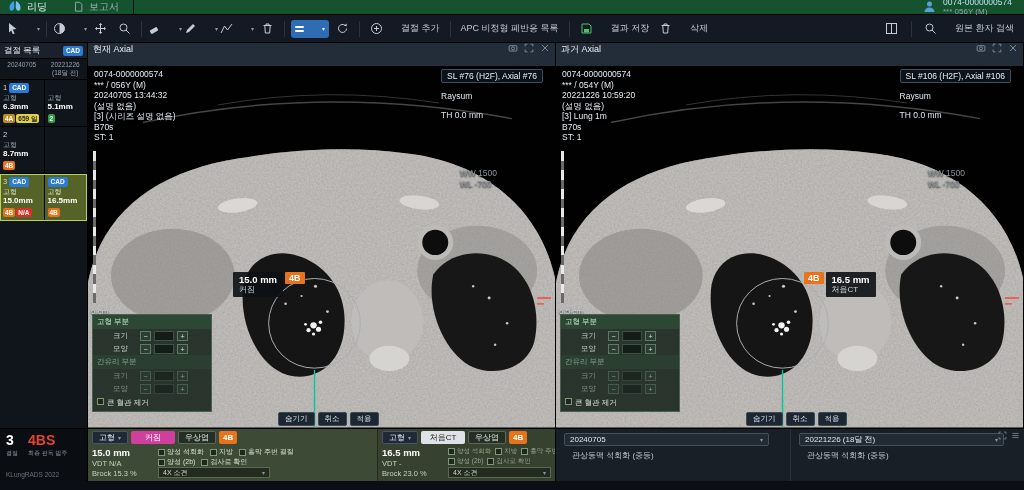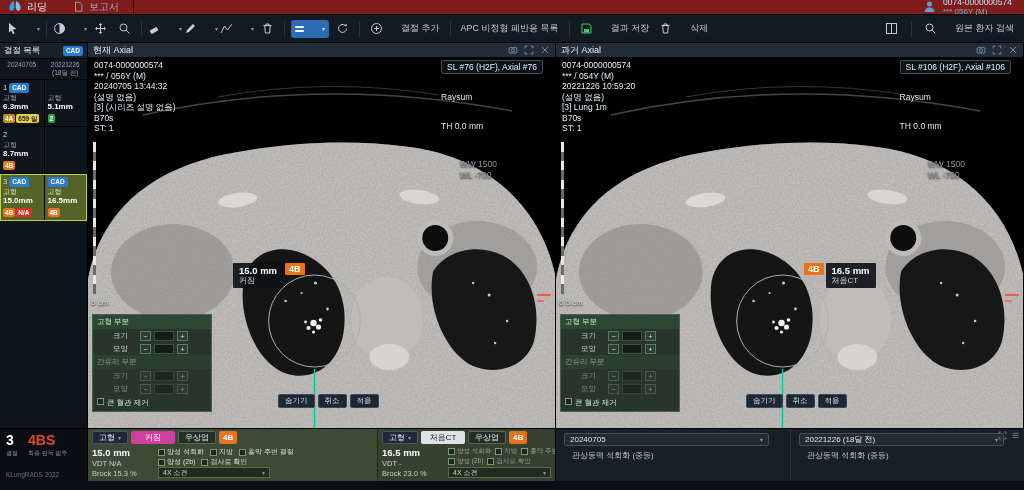--- a/index.html
+++ b/index.html
@@ -1,21 +1,21 @@
 <!DOCTYPE html>
 <html><head>
 <meta charset="utf-8">
 <style>
   *{margin:0;padding:0;box-sizing:border-box}
   html,body{width:1024px;height:490px;overflow:hidden;background:#000;
     font-family:"Liberation Sans",sans-serif}
   .app{width:1024px;height:490px;display:flex;flex-direction:column;background:#0b0f15;color:#dfe6ee;font-size:9px}
 
   
-  .topbar{height:15px;display:flex;align-items:stretch;background:#7f1d1d;border-bottom:1px solid #000}
+  .topbar{height:15px;display:flex;align-items:stretch;background:#14532d;border-bottom:1px solid #000}
   .logo{display:flex;align-items:center;gap:5px;padding:0 12px 0 8px}
   .logo-text{font-size:10px;color:#e8eef5}
   .tab{display:flex;align-items:center;gap:5px;padding:0 14px;color:#a7b3c1;font-size:10px;border-right:1px solid #060a0f}
   .tab.active{background:#19202b;color:#fff}
   .tb-right{margin-left:auto;display:flex;align-items:center;gap:7px;padding-right:12px}
   .pt-lines{line-height:10px;text-align:left}
   .pt-id{color:#bfe0f4;font-size:8.5px}
   .pt-info{color:#8fa2b5;font-size:8px}
 
   
@@ -52,49 +52,49 @@
   .b{display:inline-block;font-size:6.5px;font-weight:bold;padding:0 2px;border-radius:2px;margin-right:1px;line-height:9px}
   .b-amber{background:#c08a1e;color:#fff}
   .b-yellow{background:#e0d04a;color:#222}
   .b-green{background:#2ea043;color:#fff}
   .b-orange{background:#e8731a;color:#fff}
   .b-red{background:#d93025;color:#fff}
   .sb-fill{flex:1}
 
   
   .vp{width:468px;display:flex;flex-direction:column;border-right:1px solid #000}
-  .vp-head{height:14px;background:#232d3a;display:flex;align-items:flex-end;padding:0 5px;gap:4px}
+  .vp-head{height:24px;background:#232d3a;display:flex;align-items:flex-start;padding:0 5px;gap:4px}
   .vp-title{font-size:9px;color:#e8eef5}
   .vp-icons{margin-left:auto;display:flex;gap:6px;color:#93a3b3;align-items:center}
   .vp-img{position:relative;height:371px;background:#000;overflow:hidden}
   svg.ct{position:absolute;left:0;top:0;width:100%;height:100%}
   .ovl-tl{position:absolute;top:3px;left:6px;font-size:8.5px;line-height:10.5px;color:#e4eef6;text-shadow:0 1px 2px #000}
   .ovl-tr{position:absolute;top:3px;right:12px;text-align:left;text-shadow:0 1px 2px #000}
   .slice-chip{display:inline-block;background:rgba(15,24,34,.8);border:1px solid #3e4e5e;padding:1px 5px;font-size:8.5px;color:#eef3f8;border-radius:2px}
-  .ovl-tr .sub{font-size:8.5px;color:#dfe8f0;line-height:10.5px;margin-top:18px}
+  .ovl-tr .sub{font-size:8.5px;color:#dfe8f0;line-height:10.5px;margin-top:8px}
   .wwwl{position:absolute;top:102px;right:58px;font-size:8.5px;color:#8e979e;line-height:11px;text-shadow:0 1px 2px #000}
   .ruler{position:absolute;left:5px;top:85px;width:3px;height:152px;background:repeating-linear-gradient(to bottom,#e8e8e8 0 9.5px,#6a6a6a 9.5px 19px)}
   .ruler-label{position:absolute;left:3px;top:241px;font-size:8px;color:#cfd8df;text-shadow:0 1px 2px #000}
   .anno{position:absolute;display:flex;align-items:flex-start;gap:2px}
   .anno-box{background:rgba(12,16,20,.9);padding:2px 6px;border-radius:1px;display:flex;flex-direction:column}
   .anno-size{font-size:9.5px;font-weight:bold;color:#fff;line-height:11px}
   .anno-note{font-size:8px;color:#cdd7df;line-height:10px}
   .anno-badge{background:#e8731a;color:#fff;font-weight:bold;font-size:9px;padding:1px 4px;border-radius:1px}
   .vp0 .anno{left:145px;top:206px}
   .vp1 .anno{left:248px;top:206px;flex-direction:row-reverse}
   .edit-panel{position:absolute;left:4px;bottom:16px;width:120px;background:rgba(22,34,26,.88);border:1px solid rgba(110,150,120,.45);font-size:7.5px;color:#cfe0d2}
   .ep-head{background:rgba(44,74,54,.92);padding:2px 4px;color:#c4e8cc;font-size:7.5px}
   .ep-row{display:flex;align-items:center;gap:3px;padding:2px 20px 1px}
   .ep-row .ep-lab{width:24px;color:#c2d4c6}
   .ep-btn{width:11px;height:10px;background:#2c3e32;border:1px solid #5c7a64;color:#d8e8dc;font-size:7px;display:flex;align-items:center;justify-content:center;line-height:1}
   .ep-val{width:20px;height:10px;background:#131c16;border:1px solid #3c5244}
   .ep-dim{opacity:.55}
   .ep-check{display:flex;align-items:flex-start;gap:3px;padding:3px 4px}
   .ckbox{width:7px;height:7px;border:1px solid #7e9a72;background:#1d2620;display:inline-block;flex:none}
-  .vp-btns{position:absolute;left:190px;bottom:20px;display:flex;gap:3px}
+  .vp-btns{position:absolute;left:190px;bottom:2px;display:flex;gap:3px}
   .vp-btn{background:#1d2732;border:1px solid #3c4a58;color:#d8e2ec;font-size:7.5px;padding:1px 6px;border-radius:2px}
 
   
   .bottombar{height:53px;display:flex;background:#11161d;border-top:1px solid #000}
   .bb-summary{width:88px;background:#0a0e13;padding:4px 6px 2px;position:relative;border-right:1px solid #000}
   .bbs-row{display:flex;gap:10px;align-items:flex-start}
   .bbs-val{font-size:14px;font-weight:bold;color:#fff;line-height:15px}
   .bbs-val.red{color:#e4452c}
   .bbs-lab{font-size:6px;color:#8a97a5;line-height:8px;margin-top:1px}
   .bbs-ver{position:absolute;left:6px;bottom:3px;font-size:6.5px;color:#67727e}

